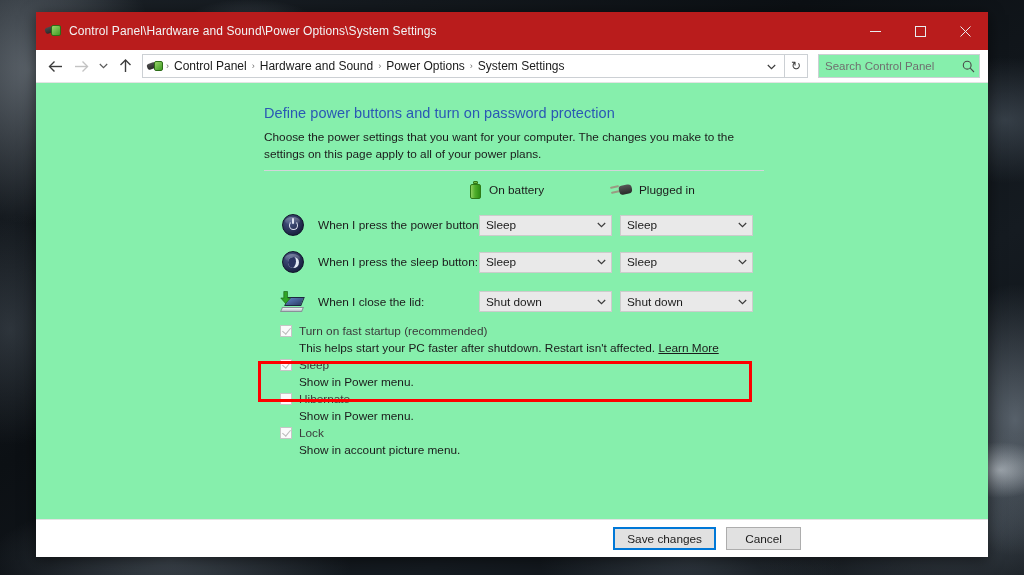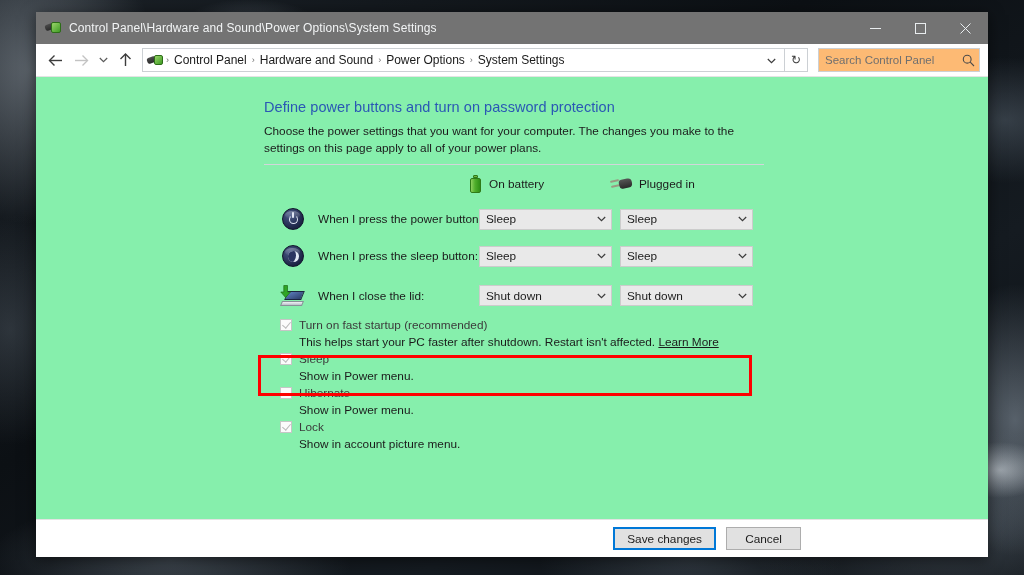--- a/index.html
+++ b/index.html
@@ -46,22 +46,22 @@
     height: 545px;
     background: #ffffff;
     box-shadow: 0 3px 14px rgba(0,0,0,0.55);
     display: flex;
     flex-direction: column;
     overflow: hidden;
   }
 
   
   .titlebar {
-    height: 32px;
-    background: #737373;
+    height: 38px;
+    background: #b91c1c;
     display: flex;
     align-items: center;
     flex: none;
   }
   .titlebar-icon {
     width: 16px; height: 16px;
     margin-left: 9px; margin-right: 8px;
     position: relative;
     flex: none;
   }
@@ -171,21 +171,21 @@
     background: #fff;
     display: flex; align-items: center; justify-content: center;
     flex: none;
     color: #3a3a3a;
     font-size: 12px;
   }
   .searchbox {
     width: 160px;
     height: 22px;
     border: 1px solid #ccd0d4;
-    background: #fdba74;
+    background: #86efac;
     margin-left: 10px;
     display: flex;
     align-items: center;
     flex: none;
   }
   .searchbox input {
     flex: 1;
     border: none;
     outline: none;
     font-family: "Liberation Sans", sans-serif;

